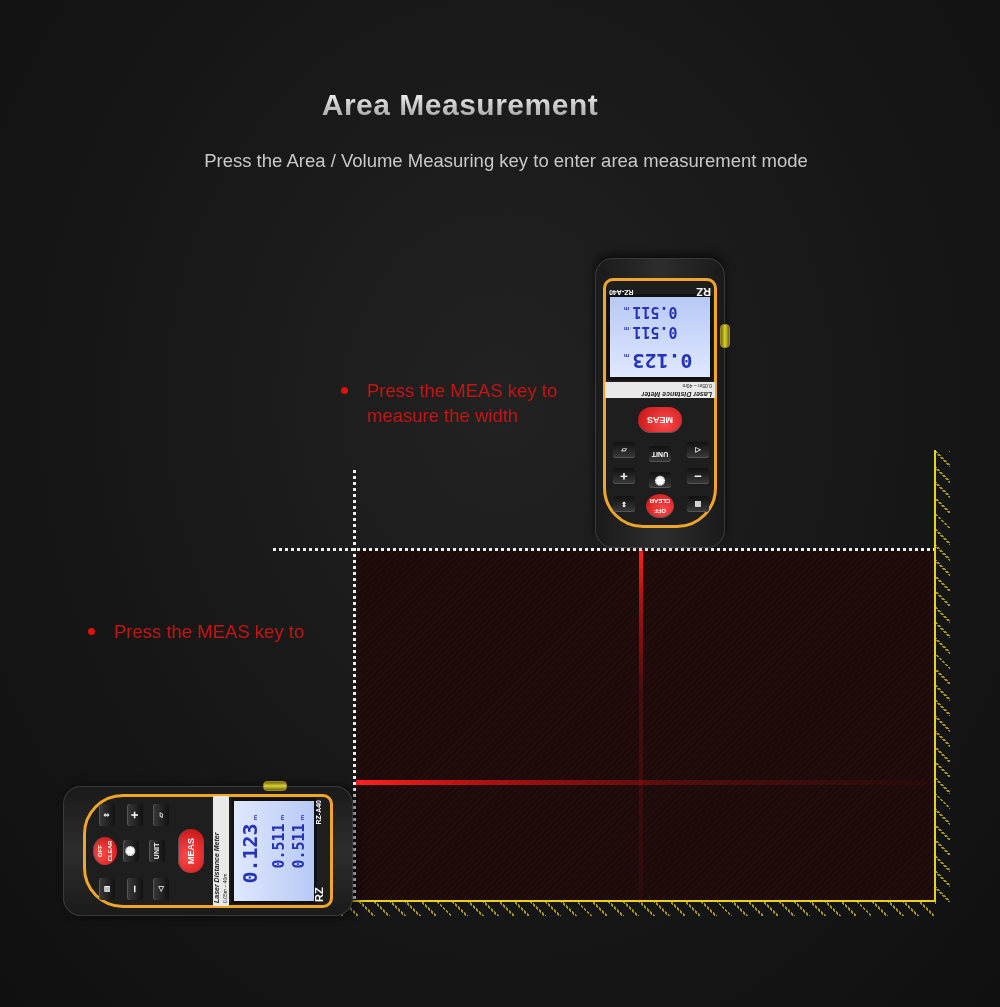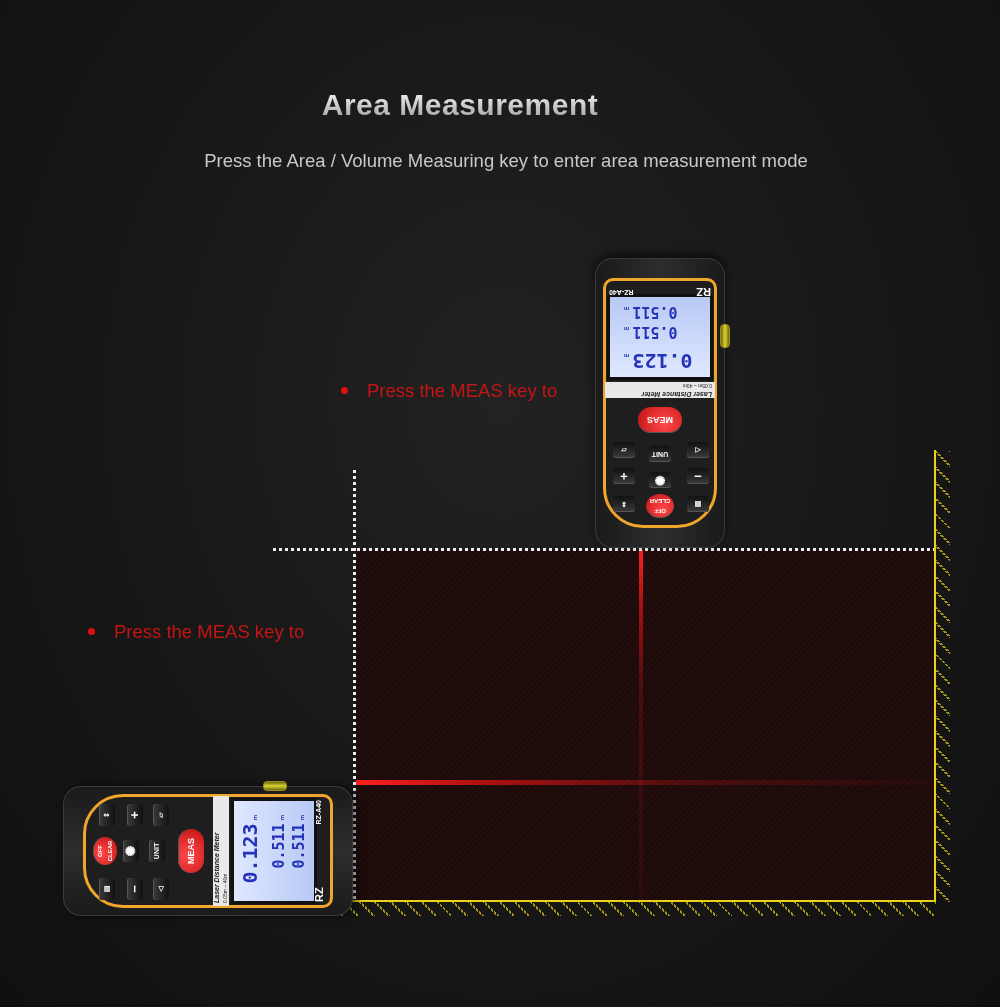--- a/index.html
+++ b/index.html
@@ -59,20 +59,21 @@
 <body>
 
 <div class="bg"></div>
 
 <div class="title">Area Measurement</div>
 <div class="subtitle">Press the Area / Volume Measuring key to enter area measurement mode</div>
 
 <div class="note" style="left:367px;top:378px;">
   <span class="dot"></span>
   <div>Press the MEAS key to</div>
+  <div>measure the width</div>
 </div>
 
 <div class="note" style="left:114px;top:619px;">
   <span class="dot"></span>
   <div>Press the MEAS key to</div>
 </div>
 
 <div class="area"></div>
 <div class="laser-v"></div>
 <div class="laser-h"></div>

